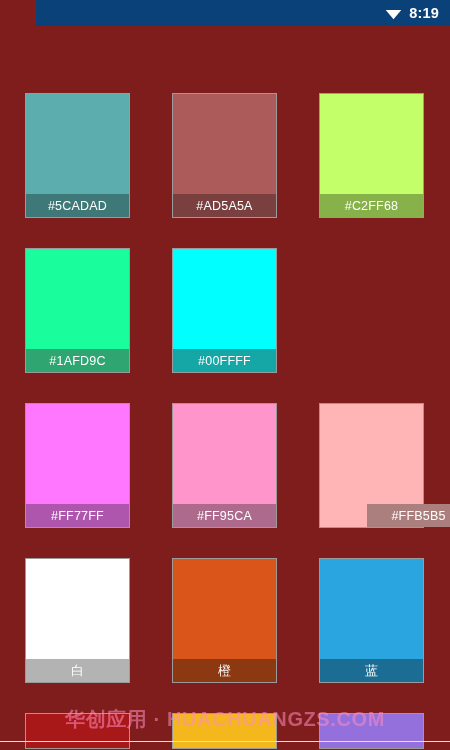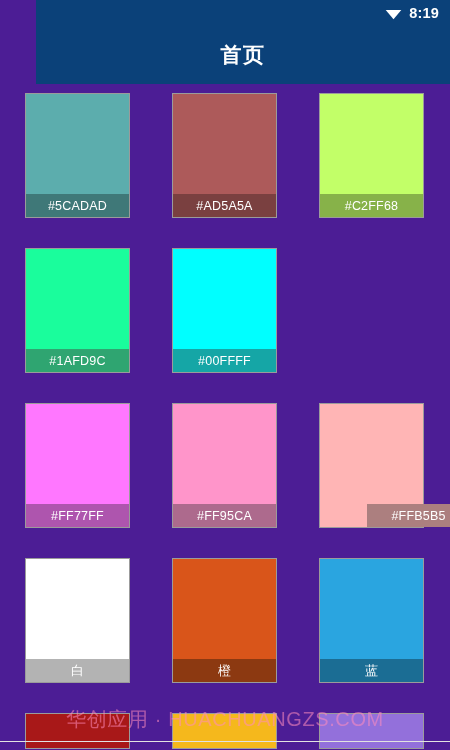--- a/index.html
+++ b/index.html
@@ -2,21 +2,21 @@
 <html><head>
 <meta charset="utf-8">
 <style>
   * { margin:0; padding:0; box-sizing:border-box; }
   html, body {
     width:450px; height:750px;
     background:#ffffff;
     font-family:"Liberation Sans","DejaVu Sans",sans-serif;
     overflow:hidden;
   }
-  #app { position:relative; width:450px; height:750px; background:#4c1d95; overflow:hidden;padding-left:36px; }
+  #app { position:relative; width:450px; height:750px; background:#7f1d1d; overflow:hidden;padding-left:36px; }
 
   
   .statusbar {
     height:26px; background:#0B4179; width:100%;
     display:flex; align-items:center; justify-content:flex-end;
     padding-right:11px; gap:7px;
   }
   .wifi-icon { display:block; width:17px; height:13px; }
   .status-time {
     color:#ffffff; font-size:14.5px; font-weight:700;
@@ -63,21 +63,21 @@
   .grid-row.clipped .swatch { height:36px; }
 
   
   .watermark {
     position:absolute; left:0; right:0; top:706px;
     display:flex; align-items:center; justify-content:center;
     pointer-events:none;
   }
   .watermark-text {
     color:rgba(255,140,190,0.55);
-    font-size:20px; font-weight:400; letter-spacing:.6px;
+    font-size:20px; font-weight:700; letter-spacing:.6px;
     white-space:nowrap;
   }
   .bottom-rule {
     position:absolute; left:0; top:741px; width:450px; height:1px;
     background:#e2e2e2;
   }
 </style>
 </head>
 <body>
 
@@ -85,23 +85,20 @@
 
   <div class="statusbar">
     <span class="wifi-icon-wrap">
       <svg class="wifi-icon" viewBox="0 0 24 18" aria-hidden="true">
         <path d="M1 4 L23 4 L12 17 Z" fill="#ffffff"></path>
       </svg>
     </span>
     <span class="status-time">8:19</span>
   </div>
 
-  <div class="titlebar">
-    <span class="titlebar-text">首页</span>
-  </div>
 
   <div class="grid">
       <div class="grid-row">
         <div class="cell">
           <div class="swatch" style="background: rgb(92, 173, 173);">
             <div class="swatch-label" style="background: rgb(63, 120, 120); color: rgb(255, 255, 255);">#5CADAD</div>
           </div>
         </div>
         <div class="cell">
           <div class="swatch" style="background: rgb(173, 90, 90); text-align: center;">

